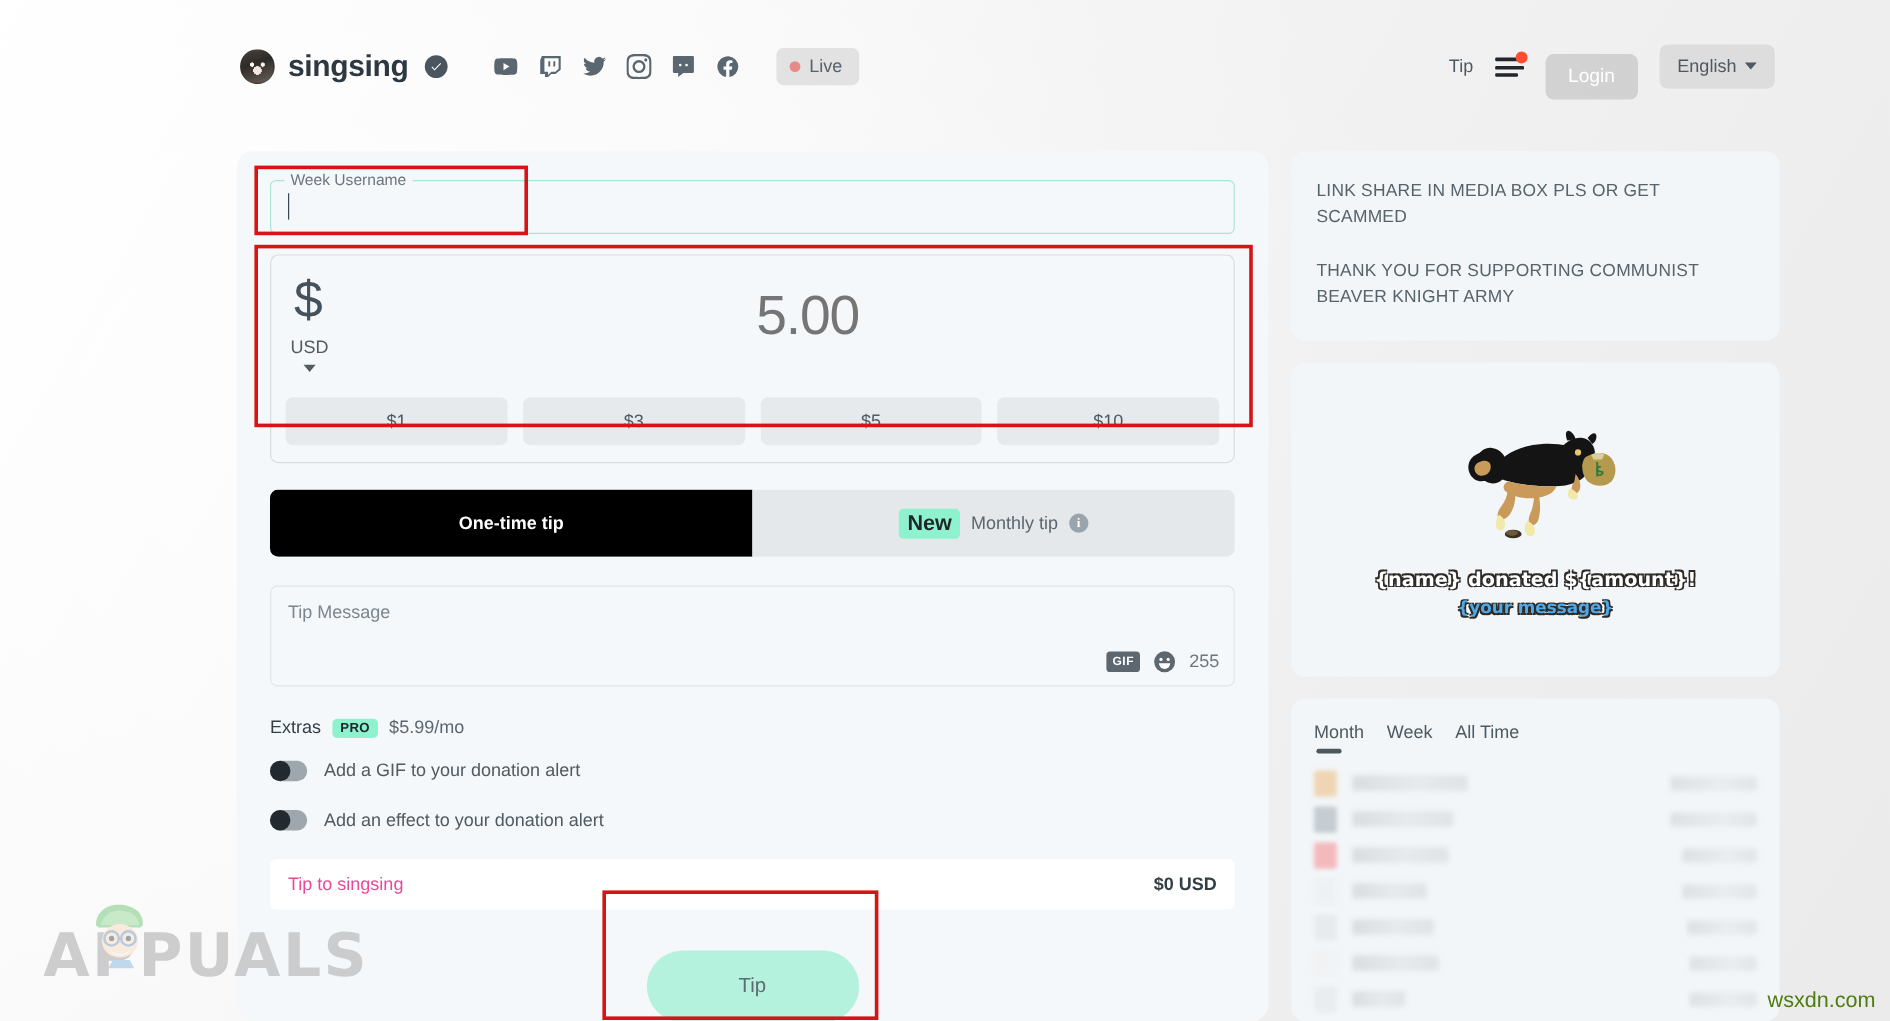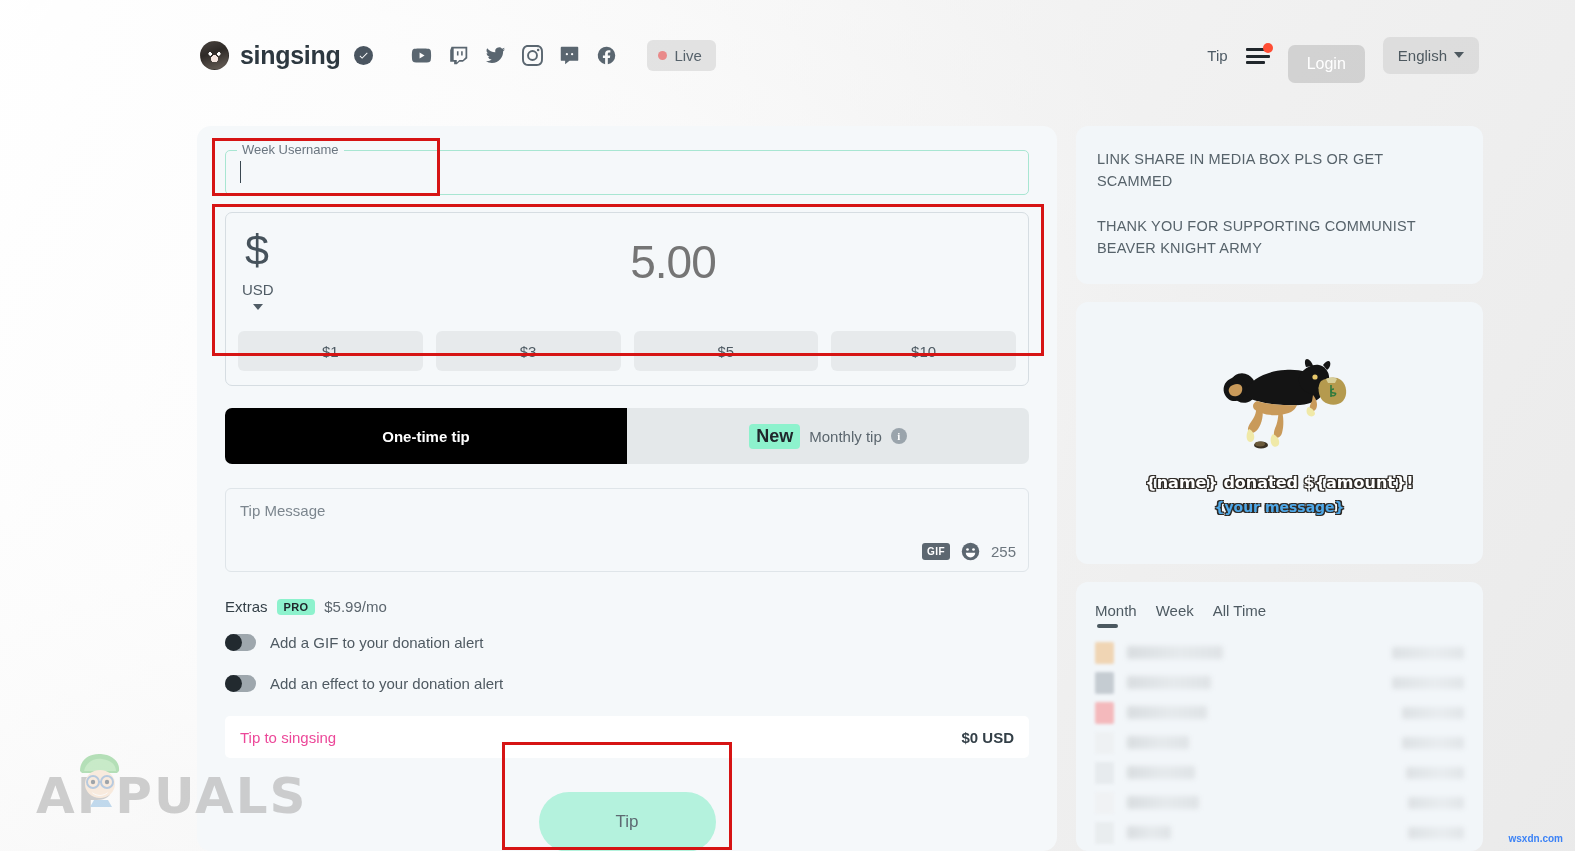--- a/index.html
+++ b/index.html
@@ -218,22 +218,22 @@
   .wm-appuals {
     position: absolute; left: 16px; bottom: 30px; display: flex; align-items: center;
     opacity: 0.46; pointer-events: none; z-index: 30; margin-left: 20px;
   }
   .wm-appuals .wm-text {
     font-size: 50px; font-weight: 800; color: #9a9a9a; letter-spacing: 2px;
     font-family: "DejaVu Sans", sans-serif; line-height: 1;
   }
   .wm-face { position: absolute; left: 38px; bottom: 14px; width: 52px; height: 56px; }
   .wm-wsxdn {
-    position: absolute; right: 12px; bottom: 7px; font-size: 10px; color: #3b82f6;
-    z-index: 30; pointer-events: none; font-weight: bold;
+    position: absolute; right: 12px; bottom: 7px; font-size: 18px; color: #4d7c0f;
+    z-index: 30; pointer-events: none;
   }
 </style>
 </head>
 <body>
 
 <div class="page-bg"></div>
 
 <div class="header">
   <div class="brand">
     <div class="avatar"></div>

